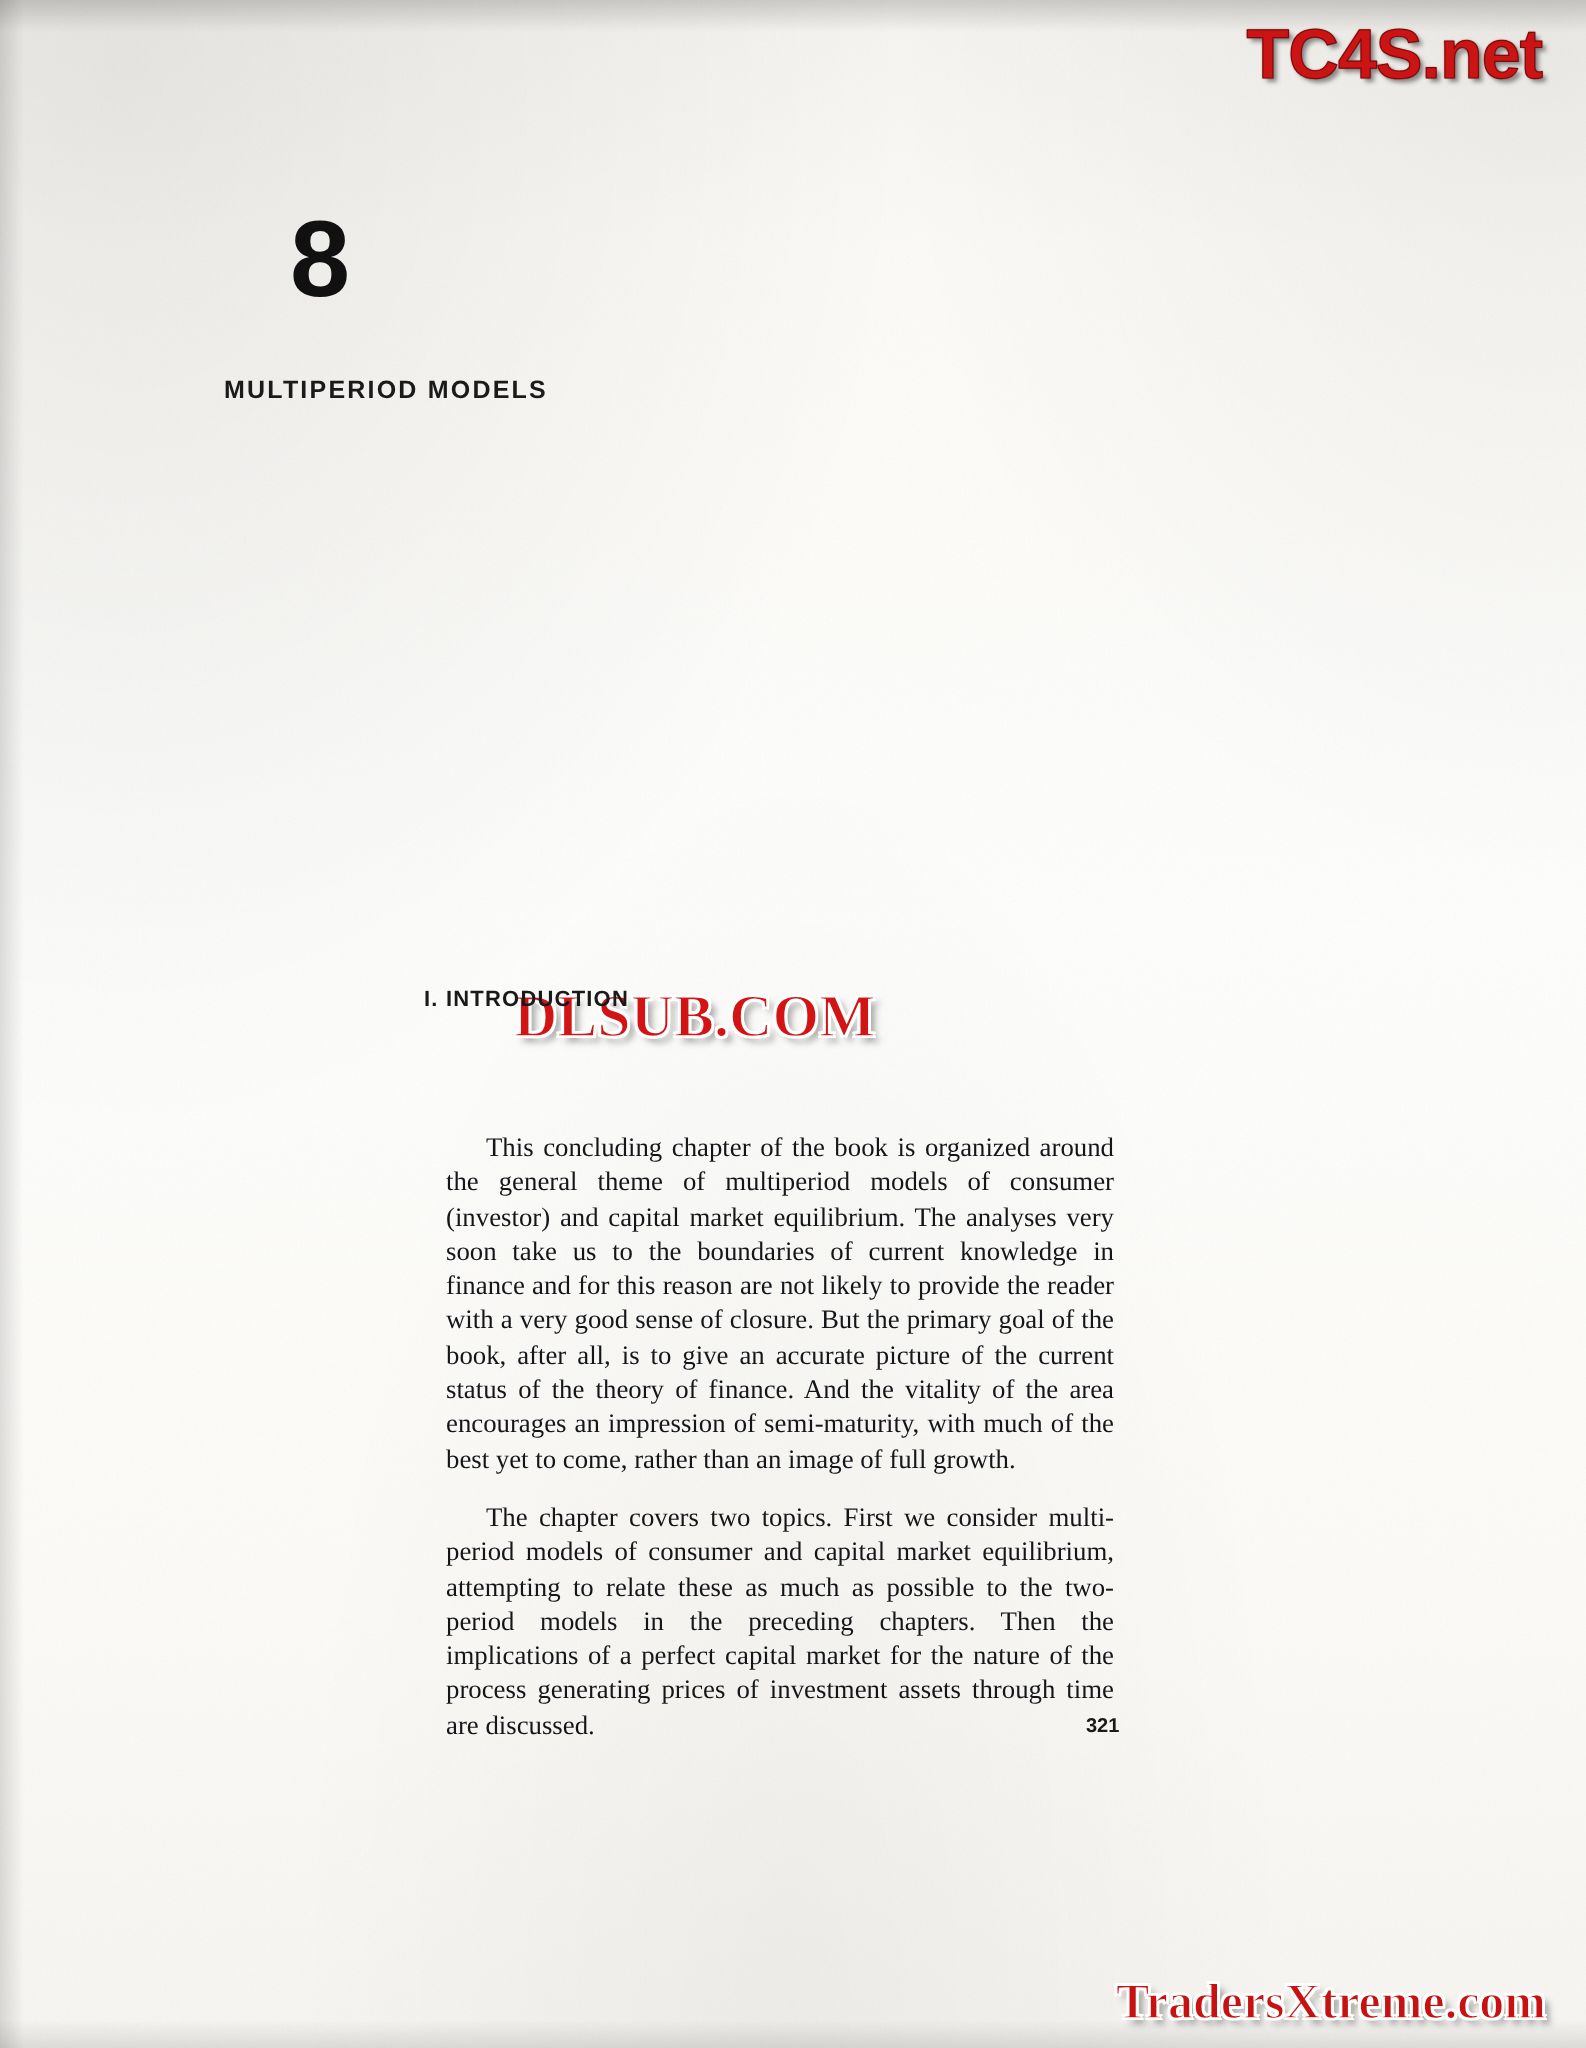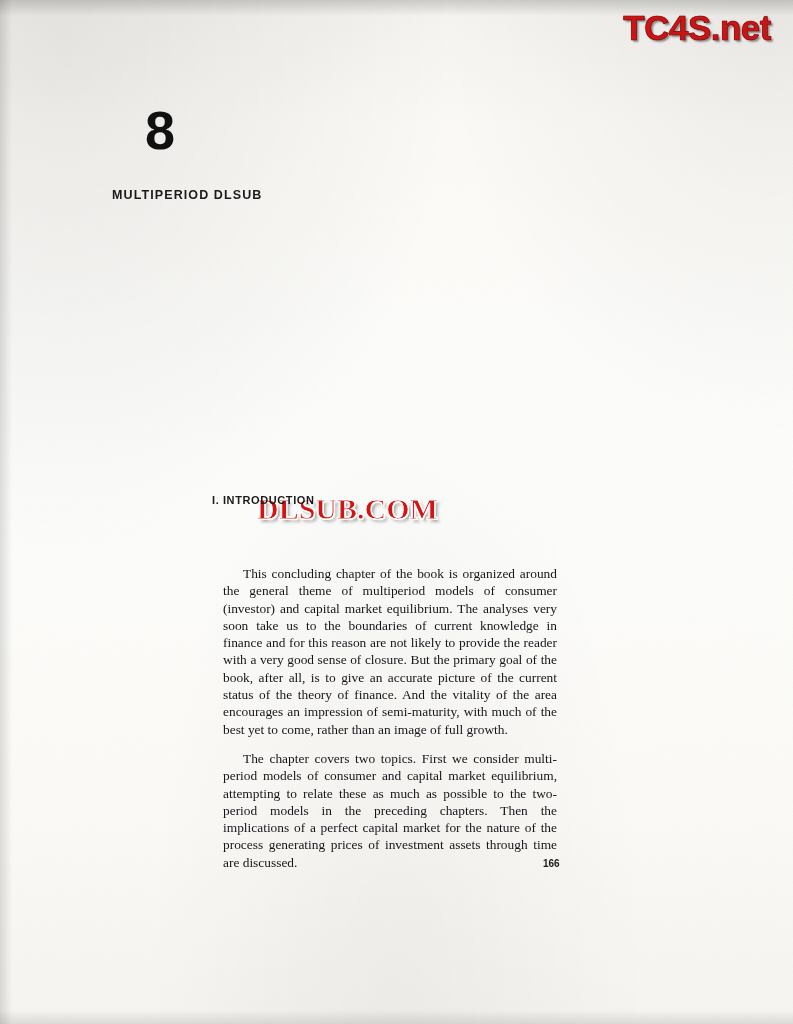--- a/index.html
+++ b/index.html
@@ -178,27 +178,28 @@
   </svg>
 
   <div class="edge-shadow-top"></div>
   <div class="edge-shadow-left"></div>
   <div class="edge-shadow-bottom"></div>
 
   <div class="wm-top-right">TC4S.net</div>
 
   <div class="chapter-number">8</div>
 
-  <div class="chapter-title">MULTIPERIOD DLSUB</div>
+  <div class="chapter-title">MULTIPERIOD MODELS</div>
 
   <div class="wm-center">DLSUB.COM</div>
 
   <div class="section-heading">I. INTRODUCTION</div>
 
   <div class="body-block">
     <p>This concluding chapter of the book is organized around the general theme of multiperiod models of consumer (investor) and capital market equilibrium. The analyses very soon take us to the boundaries of current knowledge in finance and for this reason are not likely to provide the reader with a very good sense of closure. But the primary goal of the book, after all, is to give an accurate picture of the current status of the theory of finance. And the vitality of the area encourages an impression of semi-maturity, with much of the best yet to come, rather than an image of full growth.</p>
     <p>The chapter covers two topics. First we consider multi-period models of consumer and capital market equilibrium, attempting to relate these as much as possible to the two-period models in the preceding chapters. Then the implications of a perfect capital market for the nature of the process generating prices of investment assets through time are discussed.</p>
   </div>
 
-  <div class="page-number">166</div>
-
+  <div class="page-number">321</div>
+
+  <div class="wm-bottom">TradersXtreme.com</div>
 
 </div>
 
 </body></html>

